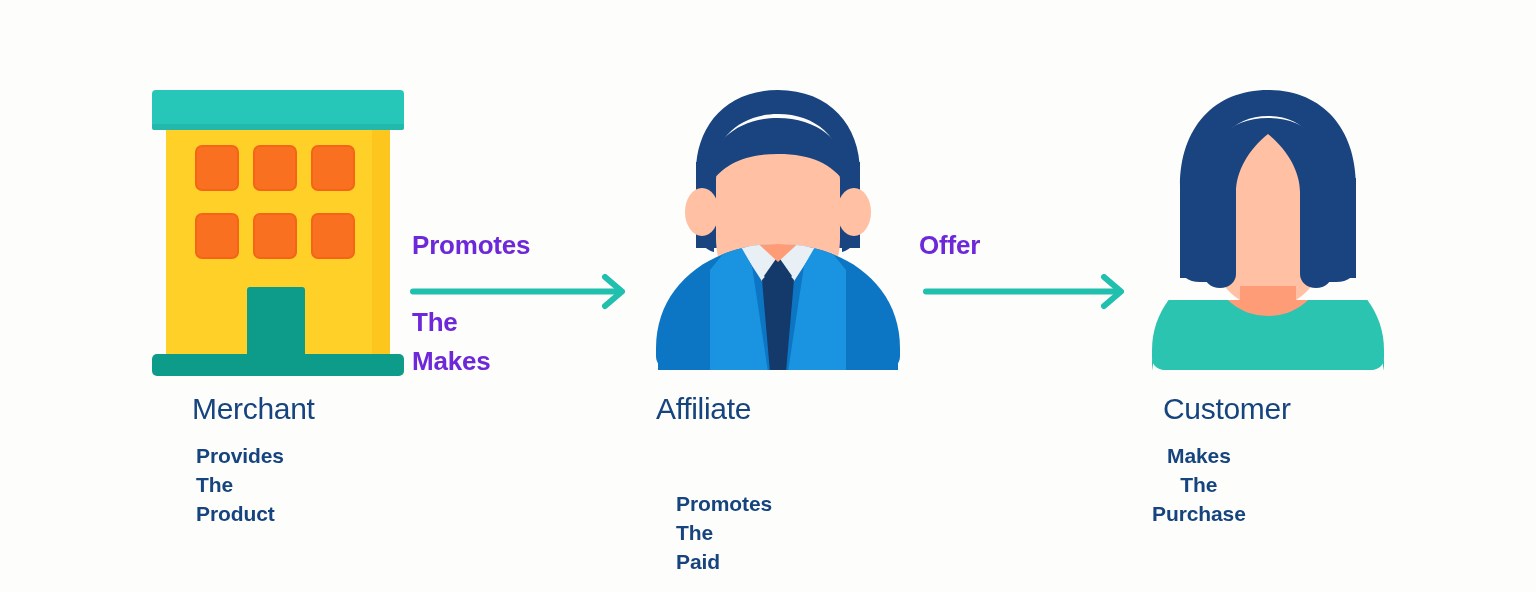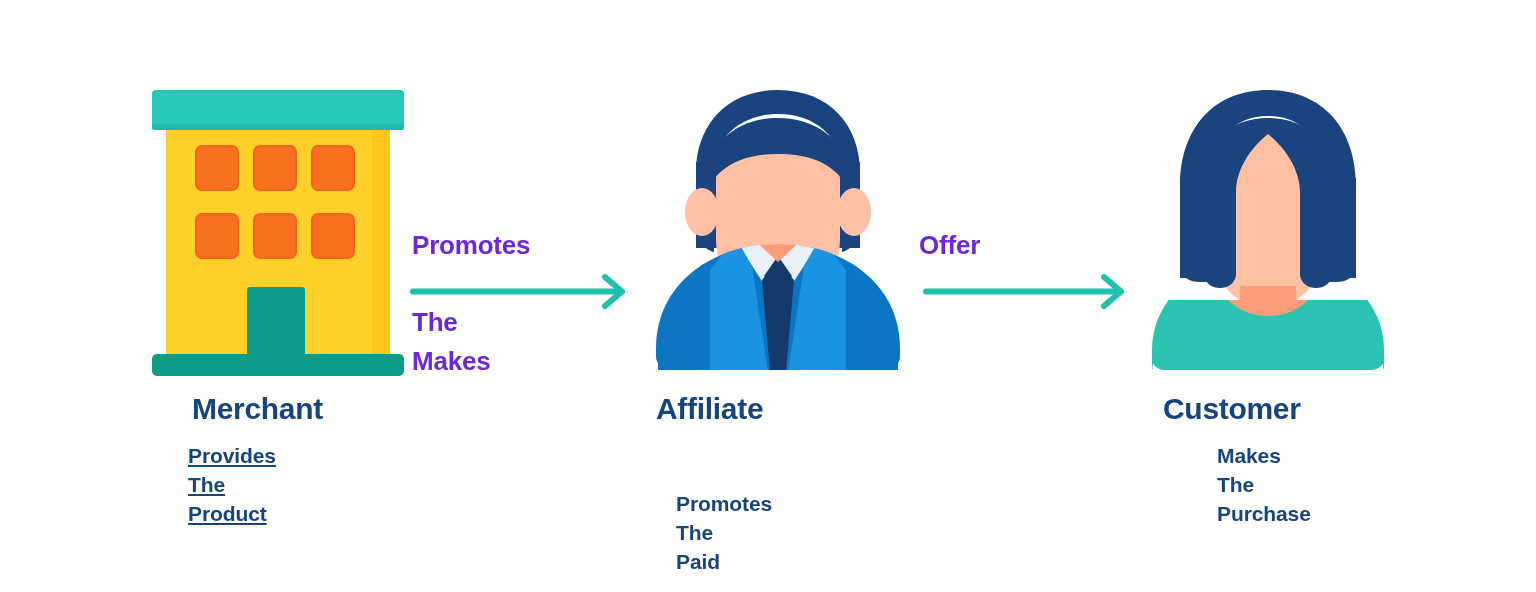--- a/index.html
+++ b/index.html
@@ -29,21 +29,21 @@
   .node-art {
     position: absolute;
     left: 0;
     top: 0;
   }
 
   
   .label-title {
     position: absolute;
     font-size: 30px;
-    font-weight: bold;
+    font-weight: normal;
     color: #16447e;
     letter-spacing: -0.3px;
     line-height: 1;
     white-space: nowrap;
   }
   .label-sub {
     position: absolute;
     font-size: 21px;
     font-weight: bold;
     color: #16447e;
@@ -90,21 +90,21 @@
         <rect x="104" y="126" width="42" height="44" rx="6" fill="#f97020" stroke="#f4651a" stroke-width="2"></rect>
         <rect x="162" y="126" width="42" height="44" rx="6" fill="#f97020" stroke="#f4651a" stroke-width="2"></rect>
 
         <rect x="97" y="199" width="58" height="73" rx="3" fill="#0d9b8a"></rect>
 
         <rect x="2" y="266" width="252" height="22" rx="5" fill="#0d9b8a"></rect>
       </svg>
     </div>
 
     <div class="label-title" style="left:192px; top:394px;">Merchant</div>
-    <div class="label-sub" style="left:188px; top:442px;text-decoration:underline;">
+    <div class="label-sub" style="left:196px; top:442px;">
       <div>Provides The</div>
       <div>Product</div>
     </div>
   </div>
 
   <div class="arrow-group" style="left:0; top:0;">
     <div class="arrow-caption" style="left:412px; top:188px;">
       <div>Promotes</div>
       <div>The Makes</div>
     </div>
@@ -234,19 +234,19 @@
         </defs>
         <g clip-path="url(#shirtClip)">
           <rect x="0" y="-60" width="240" height="140" fill="#2bc4b0"></rect>
 
           <ellipse cx="120" cy="-28" rx="52" ry="44" fill="#ff9c78"></ellipse>
         </g>
       </svg>
     </div>
 
     <div class="label-title" style="left:1163px; top:394px;">Customer</div>
-    <div class="label-sub" style="left:1217px; top:442px;">
+    <div class="label-sub" style="left:1152px; top:442px;text-align:center;">
       <div>Makes The</div>
       <div>Purchase</div>
     </div>
   </div>
 
 </div>
 
 </body></html>

